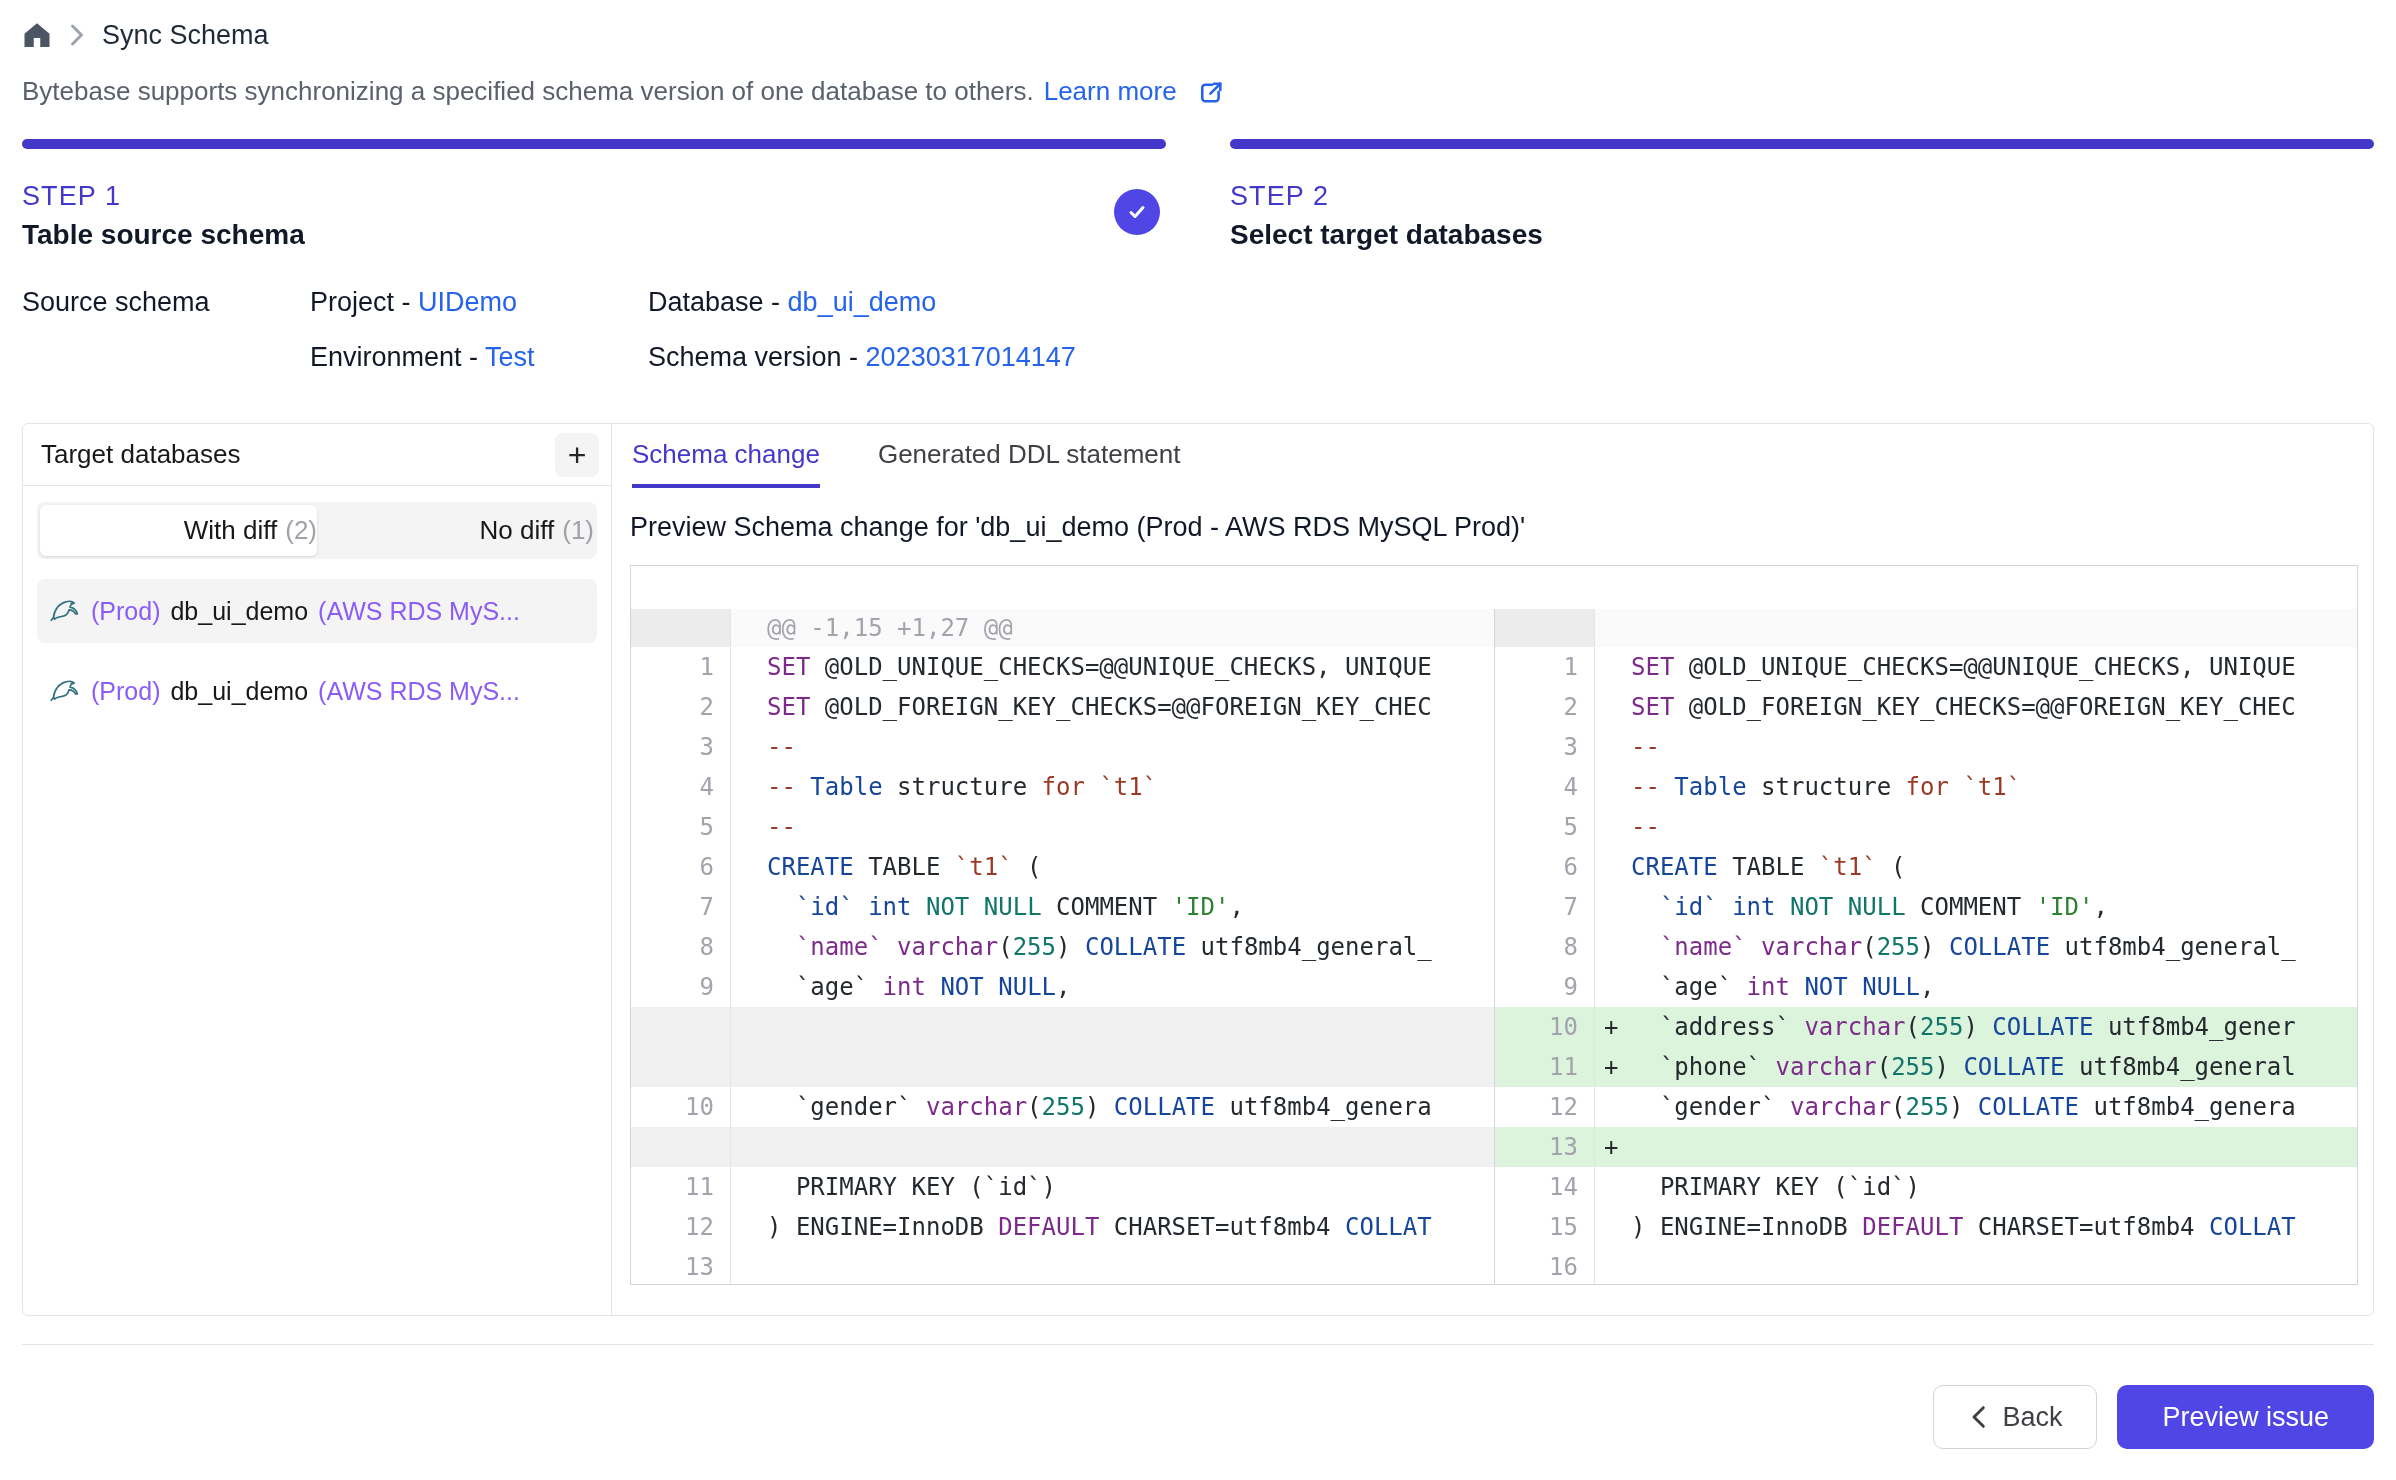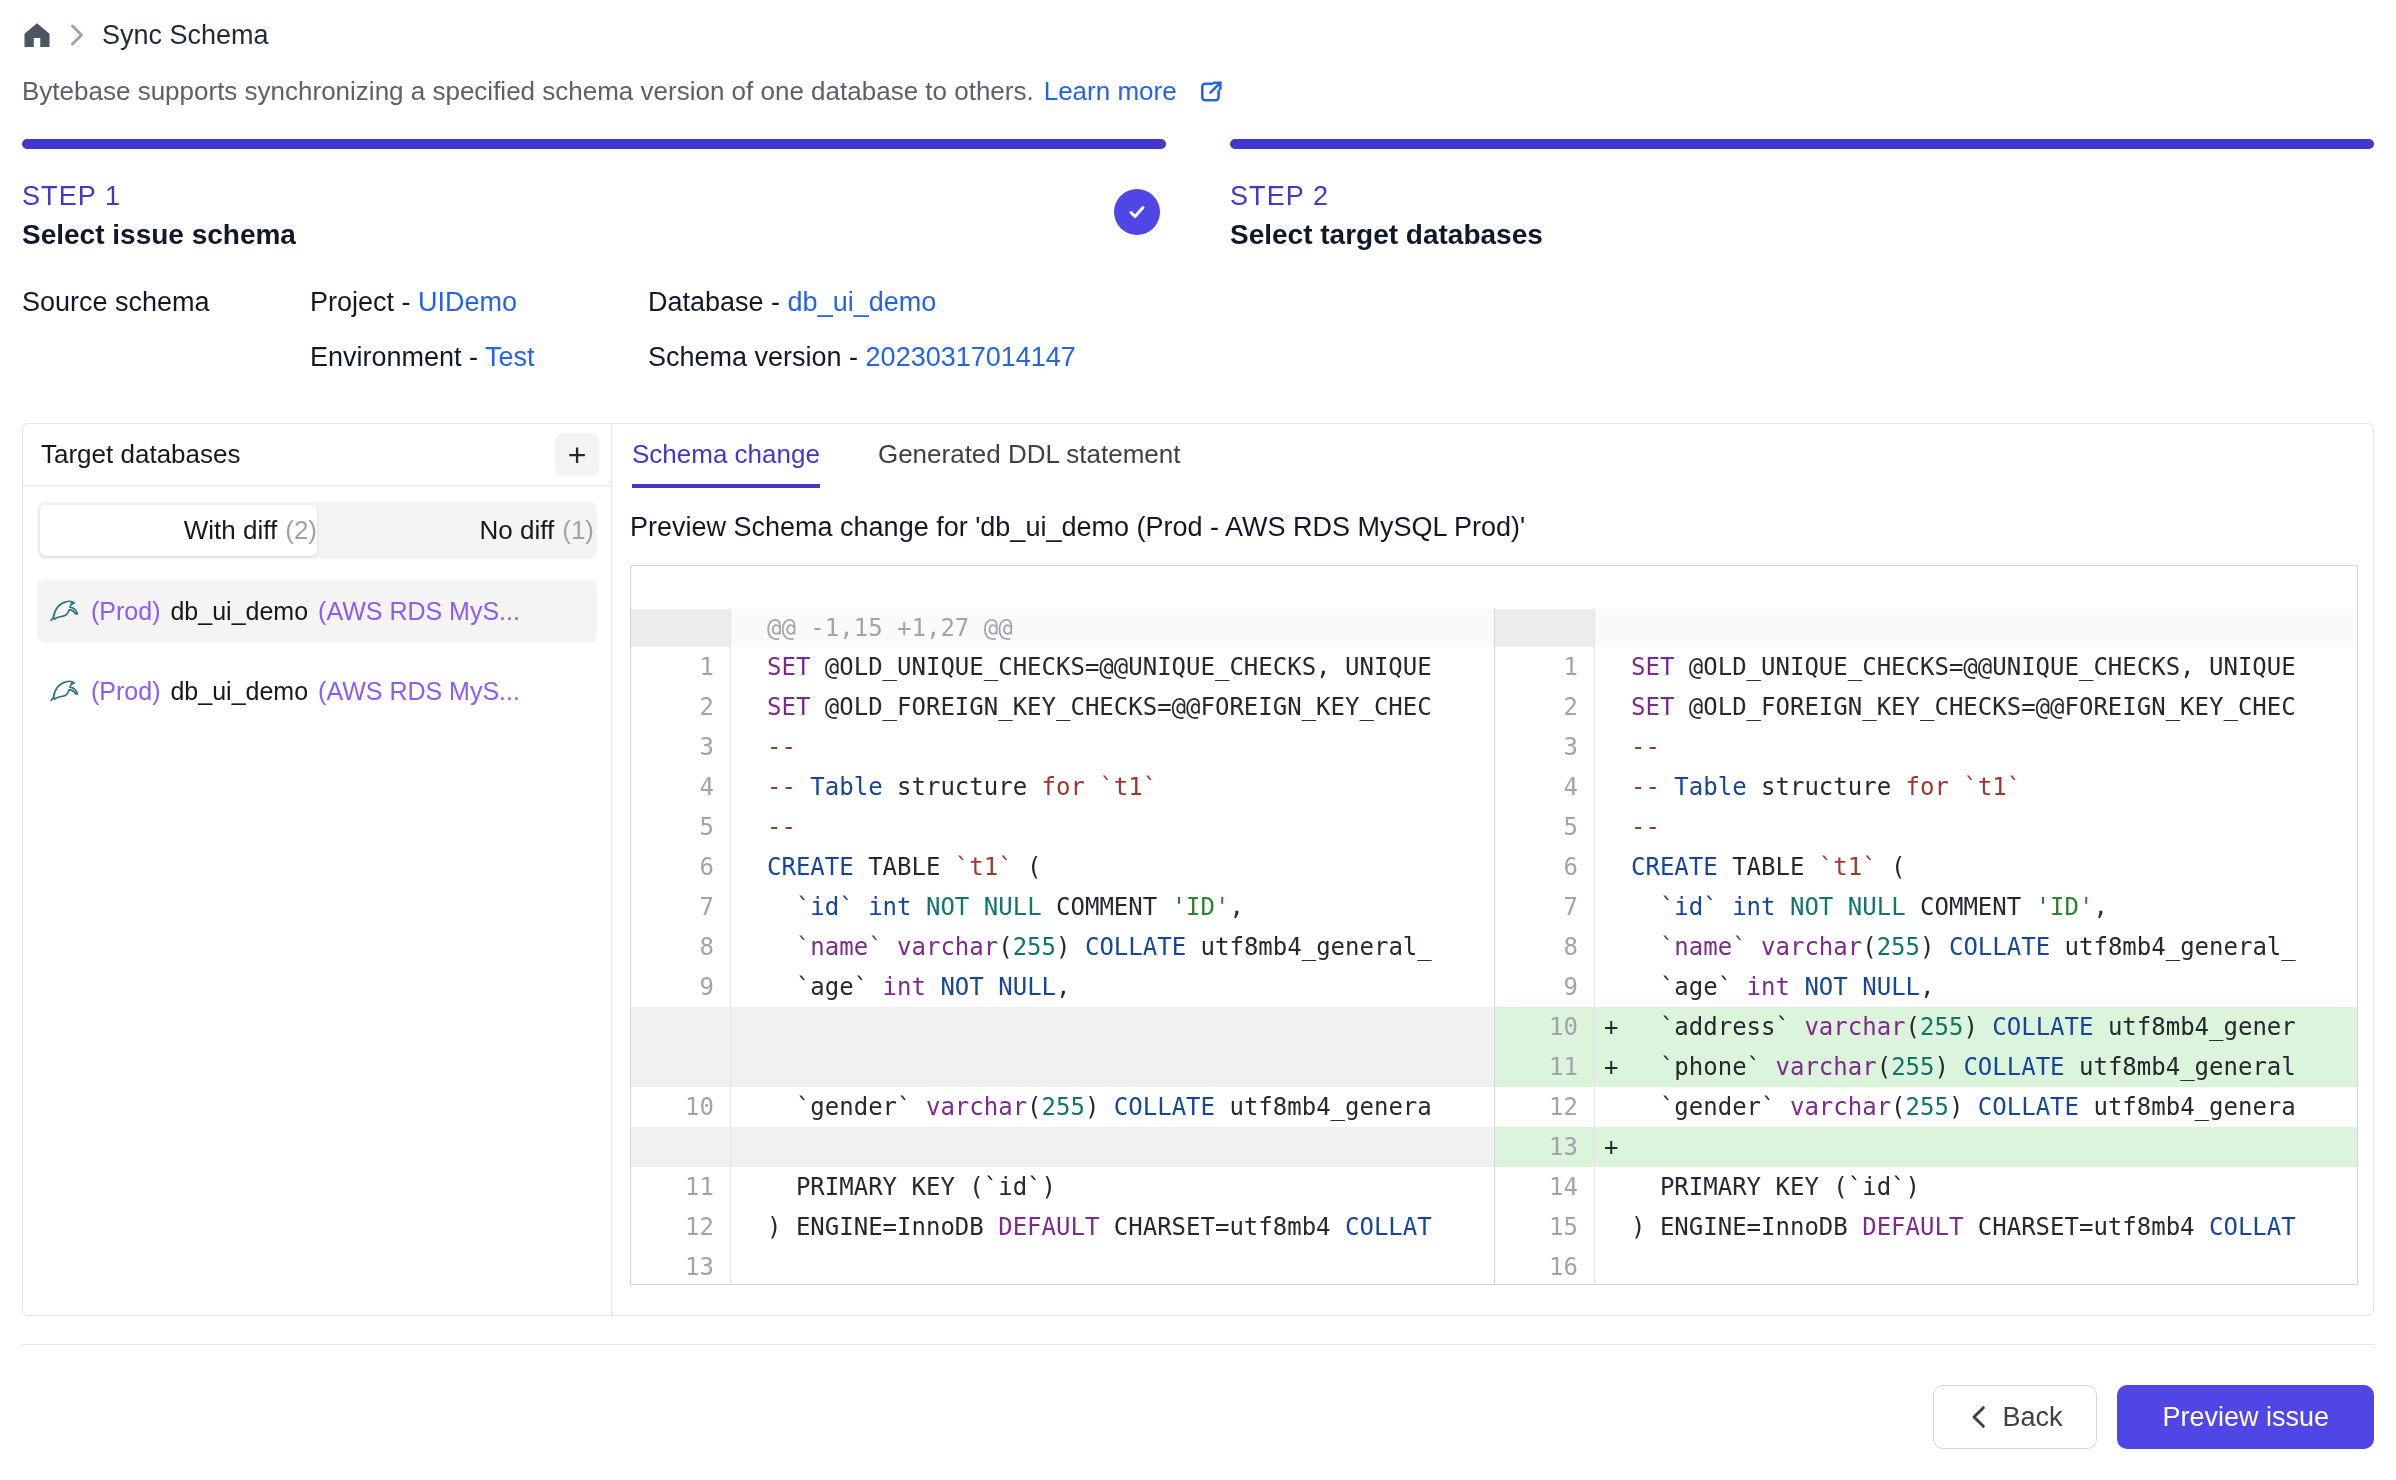--- a/index.html
+++ b/index.html
@@ -6,21 +6,21 @@
   html,body { width:2396px; height:1480px; overflow:hidden; background:#fff;
     font-family:"Liberation Sans", sans-serif; color:#1f2328; }
   .page { width:2396px; height:1480px; padding:12px 22px 0 22px; }
 
   
   .crumbs { display:flex; align-items:center; gap:16px; height:46px; }
   .crumb-title { font-size:27px; font-weight:500; color:#1f2937; }
 
   
   .desc { margin-top:18px; font-size:26px; color:#5a616c; display:flex; align-items:center; gap:10px; }
-  .desc a { color:#2563eb; text-decoration:none; cursor:pointer; display:inline-flex; align-items:center; gap:20px; }
+  .desc a { color:#2563eb; text-decoration:none; cursor:pointer; display:inline-flex; align-items:flex-end; gap:20px; }
 
   
   .steps { margin-top:32px; display:flex; gap:64px; }
   .step { flex:1; position:relative; }
   .step-bar { height:10px; background:#4338ca; border-radius:6px; }
   .step-label { margin-top:32px; font-size:27px; font-weight:400; letter-spacing:.04em; color:#4338ca; }
   .step-title { margin-top:7px; font-size:28px; font-weight:600; color:#111827; }
   .step-check { position:absolute; right:6px; top:50px; width:46px; height:46px; border-radius:50%;
     background:#4f46e5; display:flex; align-items:center; justify-content:center; }
 
@@ -114,21 +114,21 @@
           <path d="M11.5 12.5 L20 4"></path>
           <path d="M14.5 4 H20 V9.5"></path>
         </svg>
     </a>
   </div>
 
   <div class="steps">
     <div class="step">
       <div class="step-bar"></div>
       <div class="step-label">STEP 1</div>
-      <div class="step-title">Select issue schema</div>
+      <div class="step-title">Table source schema</div>
       <div class="step-check">
         <svg width="24" height="24" viewBox="0 0 24 24" fill="none" stroke="#fff" stroke-width="3" stroke-linecap="round" stroke-linejoin="round">
             <path d="M6 12.5 L10 16.5 L18 7.5"></path>
           </svg>
       </div>
     </div>
     <div class="step">
       <div class="step-bar"></div>
       <div class="step-label">STEP 2</div>
       <div class="step-title">Select target databases</div>

